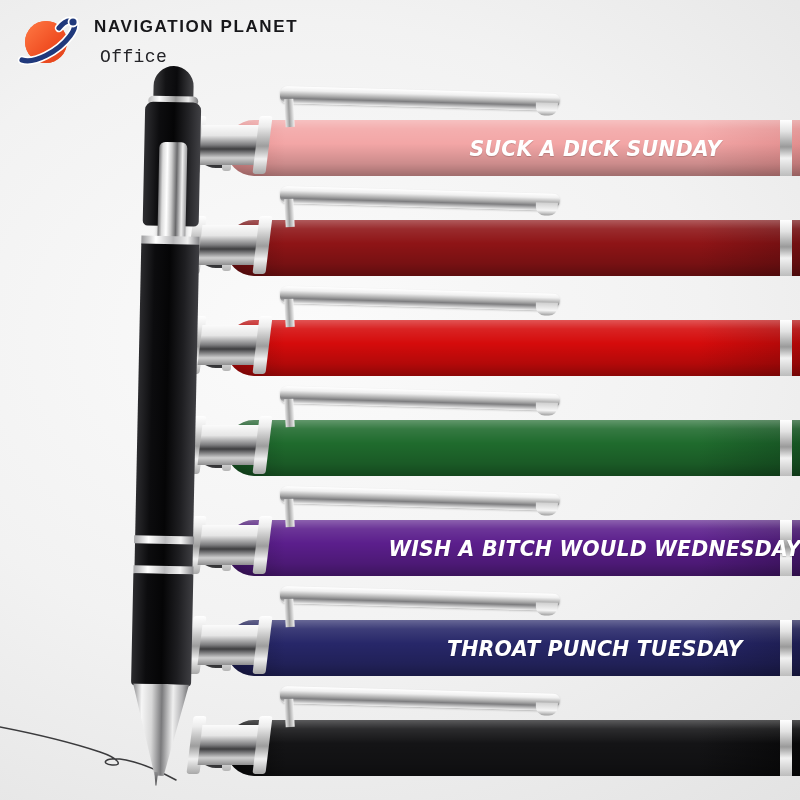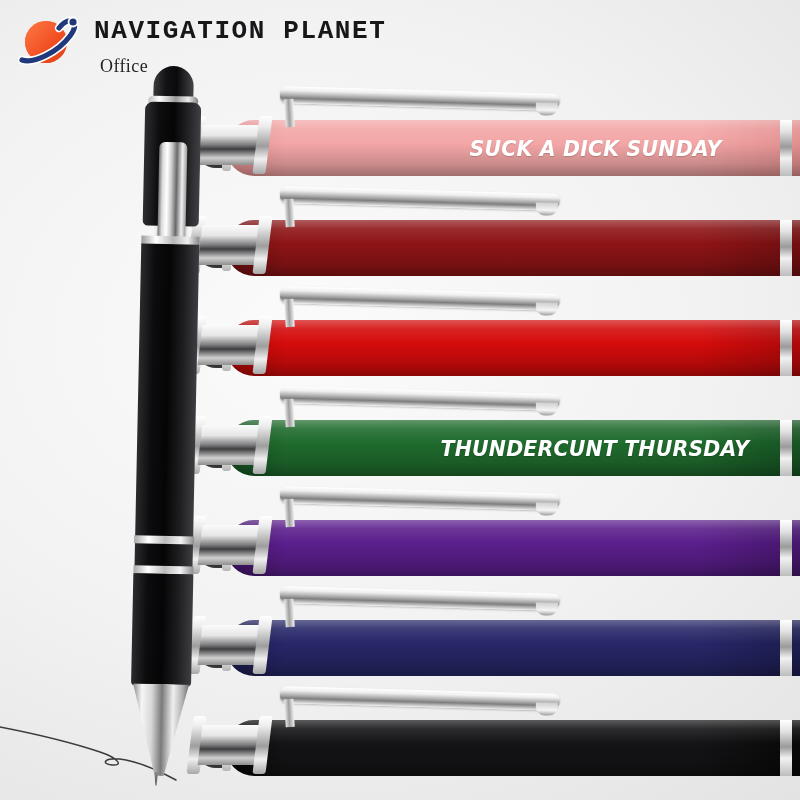--- a/index.html
+++ b/index.html
@@ -35,30 +35,30 @@
     width: 72px;
     height: 62px;
     flex: 0 0 auto;
     margin-top: 2px;
   }
   #brand-text {
     margin-left: 8px;
     margin-top: 8px;
   }
   #brand-title {
-    font-family: Liberation Mono, monospace;
-    font-size: 26px;
+    font-family: Liberation Sans, sans-serif;
+    font-size: 17px;
     font-weight: 700;
     letter-spacing: 1.6px;
     color: #17171a;
     line-height: 1;
     white-space: nowrap;
   }
   #brand-sub {
-    font-family: Liberation Serif, serif;
+    font-family: Liberation Mono, monospace;
     font-size: 18px;
     font-weight: 400;
     color: #242428;
     line-height: 1;
     margin-top: 13px;
     margin-left: 6px;
     letter-spacing: 0.4px;
   }
 
   
@@ -428,56 +428,59 @@
         <div class="band"></div>
         <div class="clip">
           <div class="clip-arm"></div>
           <div class="clip-post"></div>
         </div>
         <div class="collar">
           <div class="c-left"></div>
           <div class="c-mid"></div>
           <div class="c-right"></div>
         </div>
+      </div>
+      <div class="pen-row" style="top: 482px;">
+        <div class="tip"></div>
+        <div class="tip-ring"></div>
+        <div class="barrel" style="background: linear-gradient(90deg, rgb(67, 21, 105) 0%, rgb(91, 30, 140) 10%, rgb(91, 30, 140) 80%, rgb(67, 21, 105) 100%);">
+          <div class="shade"></div>
+        </div>
+        <div class="band"></div>
+        <div class="clip">
+          <div class="clip-arm"></div>
+          <div class="clip-post"></div>
+        </div>
+        <div class="collar">
+          <div class="c-left"></div>
+          <div class="c-mid"></div>
+          <div class="c-right"></div>
+        </div>
         <div class="imprint">
-          <span style="color: rgb(255, 255, 255);">THUNDERCUNT THURSDAY</span>
-        </div>
-      </div>
-      <div class="pen-row" style="top: 482px;">
-        <div class="tip"></div>
-        <div class="tip-ring"></div>
-        <div class="barrel" style="background: linear-gradient(90deg, rgb(67, 21, 105) 0%, rgb(91, 30, 140) 10%, rgb(91, 30, 140) 80%, rgb(67, 21, 105) 100%);">
-          <div class="shade"></div>
-        </div>
-        <div class="band"></div>
-        <div class="clip">
-          <div class="clip-arm"></div>
-          <div class="clip-post"></div>
-        </div>
-        <div class="collar">
-          <div class="c-left"></div>
-          <div class="c-mid"></div>
-          <div class="c-right"></div>
+          <span style="color: rgb(255, 255, 255);">WISH A BITCH WOULD WEDNESDAY</span>
         </div>
       </div>
       <div class="pen-row" style="top: 582px;">
         <div class="tip"></div>
         <div class="tip-ring"></div>
         <div class="barrel" style="background: linear-gradient(90deg, rgb(27, 27, 77) 0%, rgb(39, 39, 105) 10%, rgb(39, 39, 105) 80%, rgb(27, 27, 77) 100%);">
           <div class="shade"></div>
         </div>
         <div class="band"></div>
         <div class="clip">
           <div class="clip-arm"></div>
           <div class="clip-post"></div>
         </div>
         <div class="collar">
           <div class="c-left"></div>
           <div class="c-mid"></div>
           <div class="c-right"></div>
+        </div>
+        <div class="imprint">
+          <span style="color: rgb(255, 255, 255);">THROAT PUNCH TUESDAY</span>
         </div>
       </div>
       <div class="pen-row" style="top: 682px;">
         <div class="tip"></div>
         <div class="tip-ring"></div>
         <div class="barrel" style="background: linear-gradient(90deg, rgb(6, 6, 7) 0%, rgb(20, 20, 22) 10%, rgb(20, 20, 22) 80%, rgb(6, 6, 7) 100%);">
           <div class="shade"></div>
         </div>
         <div class="band"></div>
         <div class="clip">

